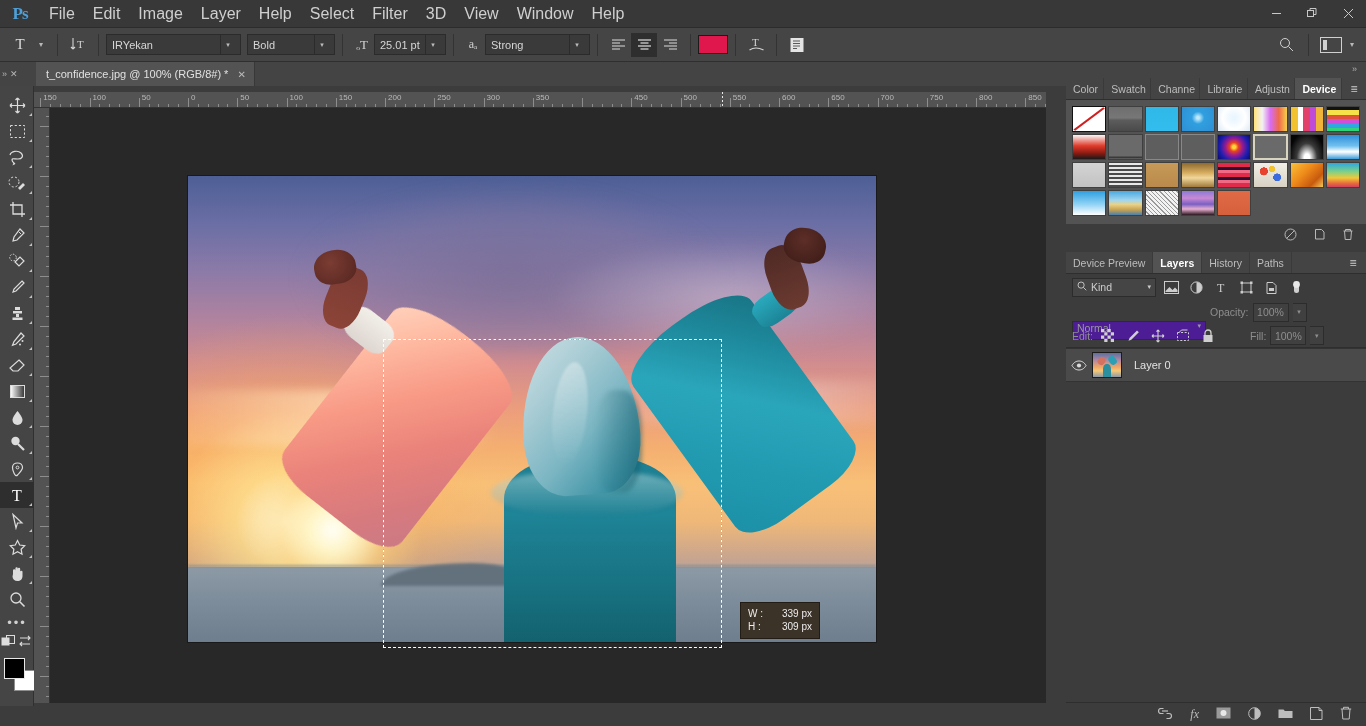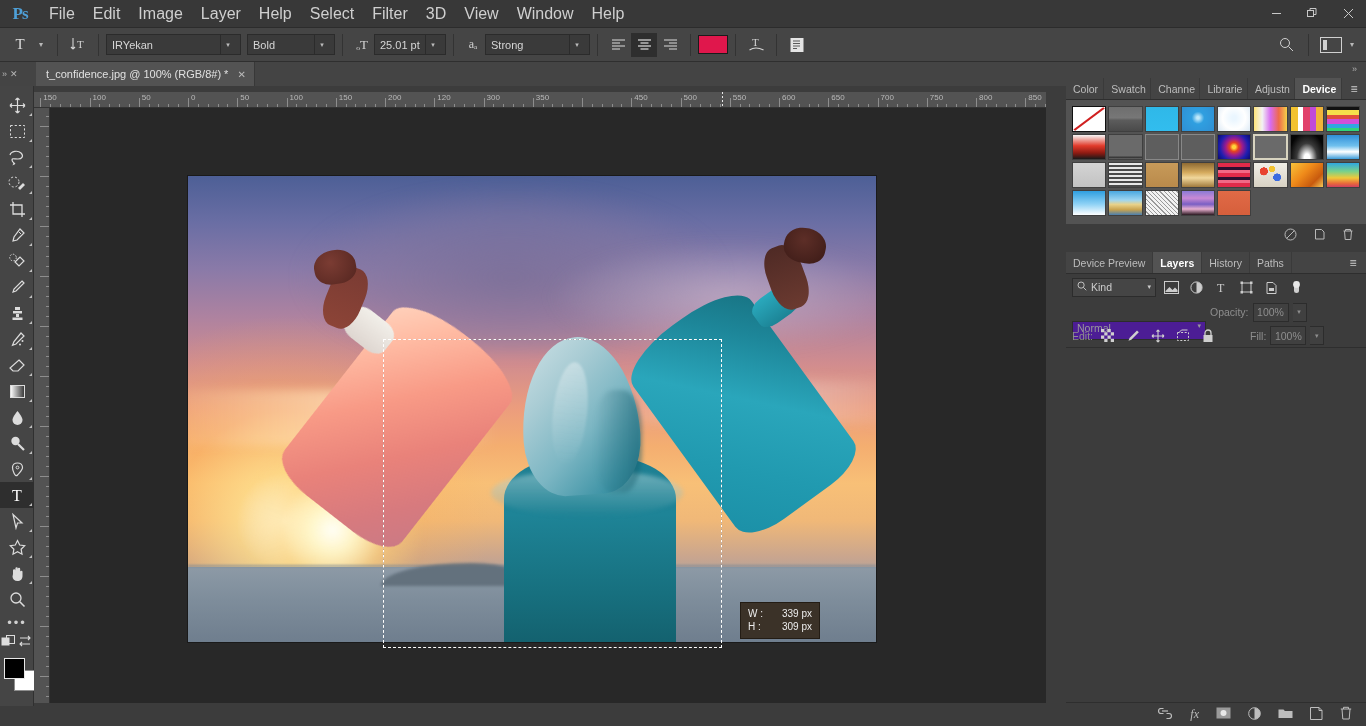--- a/index.html
+++ b/index.html
@@ -596,21 +596,21 @@
       <div class="rtick" style="left: 321.45px; height: 3px;"></div>
       <div class="rtick" style="left: 331.3px; height: 3px;"></div>
       <div class="rtick" style="left: 341.15px; height: 3px;"></div>
       <div class="rtick" style="left: 351px; height: 9px;"></div>
       <div class="rlabel" style="left: 354px;">200</div>
       <div class="rtick" style="left: 360.85px; height: 3px;"></div>
       <div class="rtick" style="left: 370.7px; height: 3px;"></div>
       <div class="rtick" style="left: 380.55px; height: 3px;"></div>
       <div class="rtick" style="left: 390.4px; height: 3px;"></div>
       <div class="rtick" style="left: 400.25px; height: 9px;"></div>
-      <div class="rlabel" style="left: 403.25px;">120</div>
+      <div class="rlabel" style="left: 403.25px;">250</div>
       <div class="rtick" style="left: 410.1px; height: 3px;"></div>
       <div class="rtick" style="left: 419.95px; height: 3px;"></div>
       <div class="rtick" style="left: 429.8px; height: 3px;"></div>
       <div class="rtick" style="left: 439.65px; height: 3px;"></div>
       <div class="rtick" style="left: 449.5px; height: 9px;"></div>
       <div class="rlabel" style="left: 452.5px;">300</div>
       <div class="rtick" style="left: 459.35px; height: 3px;"></div>
       <div class="rtick" style="left: 469.2px; height: 3px;"></div>
       <div class="rtick" style="left: 479.05px; height: 3px;"></div>
       <div class="rtick" style="left: 488.9px; height: 3px;"></div>
@@ -963,20 +963,38 @@
           <svg width="12" height="14" viewBox="0 0 12 14">
               <path d="M3 6V4a3 3 0 016 0v2" fill="none" stroke="#cfcfcf" stroke-width="1.3"></path>
               <rect x="1.5" y="6" width="9" height="7" fill="#cfcfcf"></rect>
             </svg>
         </span>
         <span class="lbl" style="margin-left:28px">Fill:</span>
         <span class="numbox">100%</span>
         <span class="mini-dd">▾</span>
       </div>
 
+      <div class="layers-list">
+        <div class="layerrow">
+          <span class="eyecell">
+            <svg width="16" height="11" viewBox="0 0 16 11">
+                <path d="M1 5.5C3 2 5.5 1 8 1s5 1 7 4.5C13 9 10.5 10 8 10S3 9 1 5.5z" fill="none" stroke="#dcdcdc"></path>
+                <circle cx="8" cy="5.5" r="2.1" fill="#dcdcdc"></circle>
+              </svg>
+          </span>
+          <span class="thumb">
+            <span style="position:absolute;inset:0;background:linear-gradient(180deg,#5d6fa0 0%,#b68aa0 32%,#f0a666 58%,#f6c878 74%,#8d9aa6 100%)"></span>
+            <span style="position:absolute;left:36%;top:46%;width:28%;height:54%;background:#2b8fa0;border-radius:40% 40% 0 0"></span>
+            <span style="position:absolute;left:18%;top:18%;width:26%;height:34%;background:#d4715f;transform:rotate(38deg);border-radius:40%"></span>
+            <span style="position:absolute;left:58%;top:14%;width:24%;height:36%;background:#2b9fb5;transform:rotate(-36deg);border-radius:40%"></span>
+          </span>
+          <span class="layername">Layer 0</span>
+        </div>
+        <div class="layers-fill"></div>
+      </div>
     </div>
 
     <div class="layers-foot">
       <span class="lf-ico">
         <svg width="16" height="11" viewBox="0 0 16 11">
             <g fill="none" stroke="#bdbdbd" stroke-width="1.2">
               <path d="M6.5 5.5H4a2.5 2.5 0 010-5h2.5M9.5 5.5H12a2.5 2.5 0 010 5H9.5"></path>
               <path d="M5 3h6"></path>
             </g>
           </svg>

